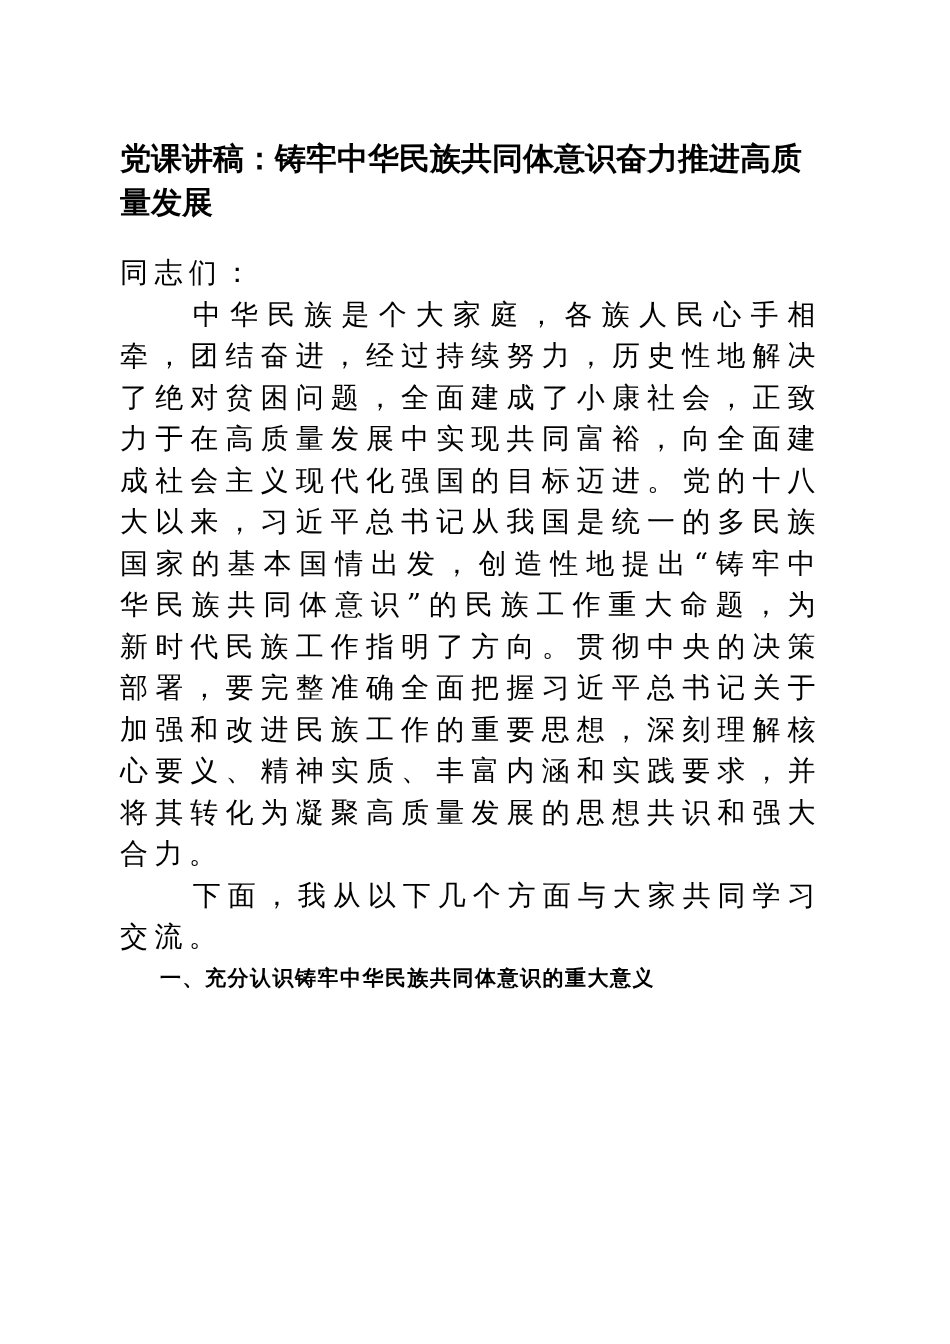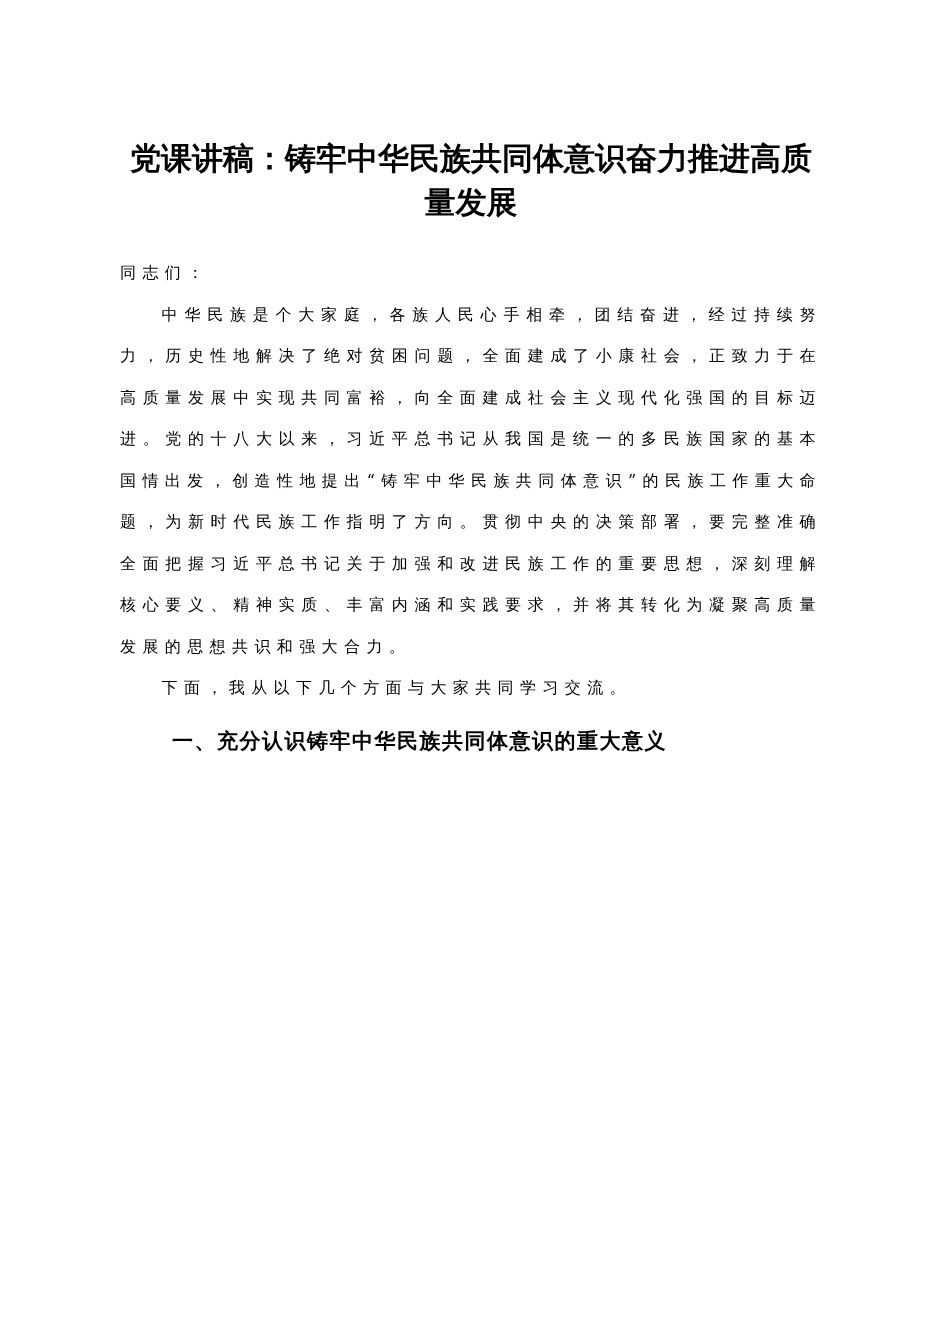--- a/index.html
+++ b/index.html
@@ -19,48 +19,48 @@
     position: absolute;
     left: 120px;
     top: 0;
     width: 702px;
   }
   .title {
     position: absolute;
     left: 0;
     top: 136px;
     width: 702px;
-    text-align: center;
+    text-align: left;
     font-family: "DejaVu Sans", "Liberation Sans", sans-serif;
     font-weight: bold;
     font-size: 31px;
     line-height: 44px;
     letter-spacing: 0px;
     margin: 0;
   }
   .body-text {
     position: absolute;
     left: 0;
     top: 252px;
     width: 702px;
   }
   .para {
     margin: 0;
-    font-size: 16px;
+    font-size: 28px;
     line-height: 41.5px;
     letter-spacing: 6.4px;
     text-align: justify;
     text-align-last: left;
     word-break: break-all;
   }
   .para.indent {
     text-indent: 2.6em;
   }
   .heading {
-    margin: 12px;
+    margin: 0;
     font-family: "DejaVu Sans", "Liberation Sans", sans-serif;
     font-weight: bold;
     font-size: 21px;
     line-height: 41.5px;
     letter-spacing: 1.5px;
     text-indent: 40px;
   }
 </style>
 </head>
 <body>

